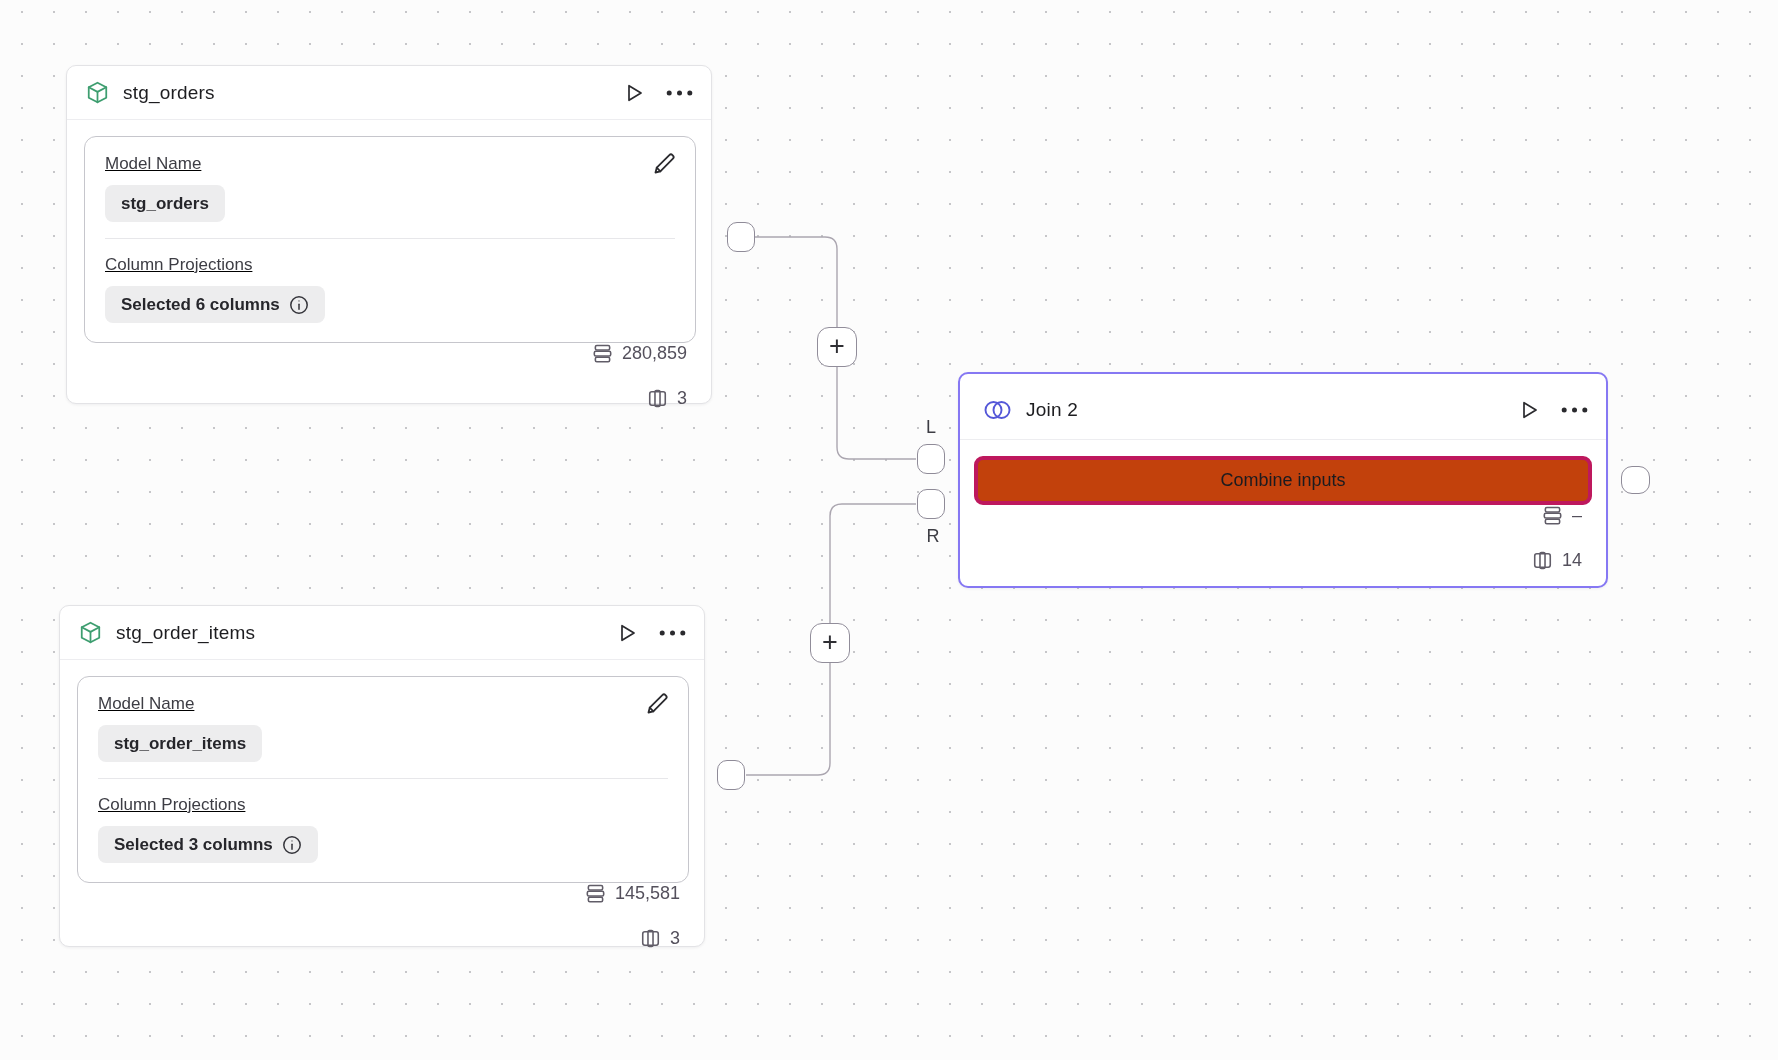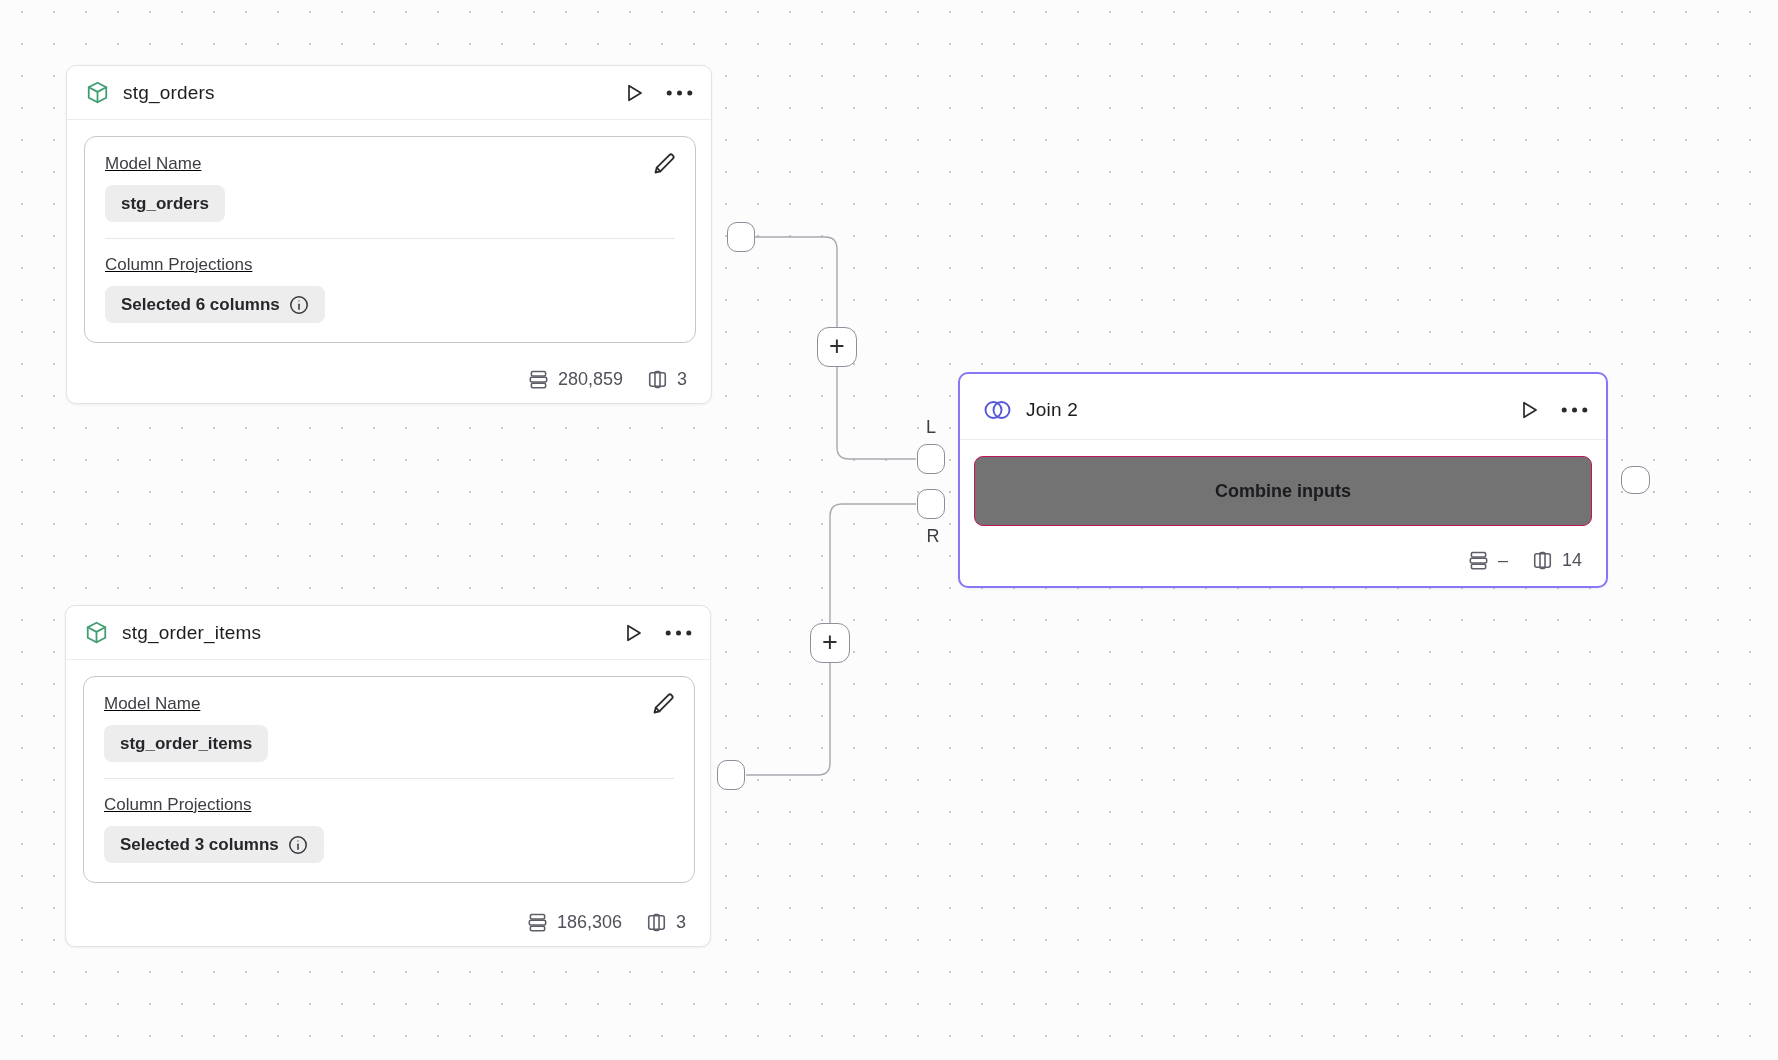--- a/index.html
+++ b/index.html
@@ -33,28 +33,28 @@
   .node-body { padding:16px 15px 0 17px;text-decoration:underline; }
   .inner-card { position:relative; border:1px solid #c6c6cc; border-radius:12px; padding:16px 20px 19px; }
   .edit-btn { position:absolute; top:13px; right:17px; }
   .field-label { font-size:17px; color:#3d3d44; line-height:21px; }
   .chip { display:inline-flex; align-items:center; gap:9px; margin-top:11px;
     background:#ededee; border-radius:8px; padding:8px 16px;
     font-size:17px; font-weight:700; color:#26262b; line-height:21px; }
   .inner-divider { height:1px; background:#e7e7ea; margin:16px 0 15px; }
 
   .node-footer { margin-top:auto; display:flex; align-items:flex-end; justify-content:flex-end;
-    gap:24px; padding:0 24px 13px; }
+    gap:24px; padding:0 24px 13px;flex-direction:column; }
   .node.join .node-footer { padding-bottom:15px; }
   .stat { display:flex; align-items:center; gap:9px; font-size:18px; color:#54505c; }
 
-  .combine-btn { margin:16px 14px 0; height:70px; background:#737373;
-    border:1px solid #be185d; border-radius:9px;
+  .combine-btn { margin:16px 14px 0; height:70px; background:#c2410c;
+    border:4px solid #be185d; border-radius:9px;
     display:flex; align-items:center; justify-content:center;
-    font-size:18px; font-weight:700; color:#1b1b1f; font-family:"Liberation Sans", sans-serif; cursor:pointer; }
+    font-size:18px; font-weight:400; color:#1b1b1f; font-family:"Liberation Sans", sans-serif; cursor:pointer; }
 
   .port { position:absolute; width:28px; height:30px; box-sizing:border-box;
     background:#fff; border:1.6px solid #8f8b98; border-radius:10px; }
   .port.out-join { width:29px; height:28px; border-radius:11px; }
 
   .add-btn { position:absolute; width:40px; height:40px; box-sizing:border-box;
     background:#fff; border:1.5px solid #918d9a; border-radius:12px;
     display:flex; align-items:center; justify-content:center;
     font-size:27px; font-weight:300; color:#2e2e33; line-height:1; cursor:pointer; padding:0 0 2px 0; }
 
@@ -137,21 +137,21 @@
           <svg width="21" height="21" viewBox="0 0 20 20" fill="none" stroke="#615d68" stroke-width="1.5">
             <rect x="2.6" y="3.6" width="14.8" height="12.8" rx="2"></rect>
             <rect x="7.6" y="2.4" width="4.8" height="15.2" rx="1.4"></rect>
           </svg>
         </span>
         <span>3</span>
       </span>
     </footer>
   </section>
 
-  <section class="node" style="left:59px; top:605px; width:646px; height:342px;margin-left:6px;">
+  <section class="node" style="left:59px; top:605px; width:646px; height:342px;">
     <header class="node-header">
       <span class="type-icon">
         <svg width="25" height="25" viewBox="0 0 24 24" fill="none" stroke="#3e9e70" stroke-width="1.7" stroke-linejoin="round" stroke-linecap="round">
           <path d="M12 2.6 L20.4 7 V17 L12 21.4 L3.6 17 V7 Z"></path>
           <path d="M3.6 7 L12 11.4 L20.4 7"></path>
           <path d="M12 11.4 V21.4"></path>
         </svg>
       </span>
       <span class="node-title">stg_order_items</span>
       <span class="header-actions">
@@ -197,21 +197,21 @@
     </div>
     <footer class="node-footer">
       <span class="stat">
         <span style="display:flex;">
           <svg width="21" height="21" viewBox="0 0 20 20" fill="none" stroke="#615d68" stroke-width="1.5">
             <rect x="3.2" y="2.4" width="13.6" height="4.2" rx="1.4"></rect>
             <rect x="2.2" y="7.9" width="15.6" height="4.4" rx="1.4"></rect>
             <rect x="3.2" y="13.6" width="13.6" height="4.2" rx="1.4"></rect>
           </svg>
         </span>
-        <span>186,306</span>
+        <span>145,581</span>
       </span>
       <span class="stat">
         <span style="display:flex;">
           <svg width="21" height="21" viewBox="0 0 20 20" fill="none" stroke="#615d68" stroke-width="1.5">
             <rect x="2.6" y="3.6" width="14.8" height="12.8" rx="2"></rect>
             <rect x="7.6" y="2.4" width="4.8" height="15.2" rx="1.4"></rect>
           </svg>
         </span>
         <span>3</span>
       </span>

